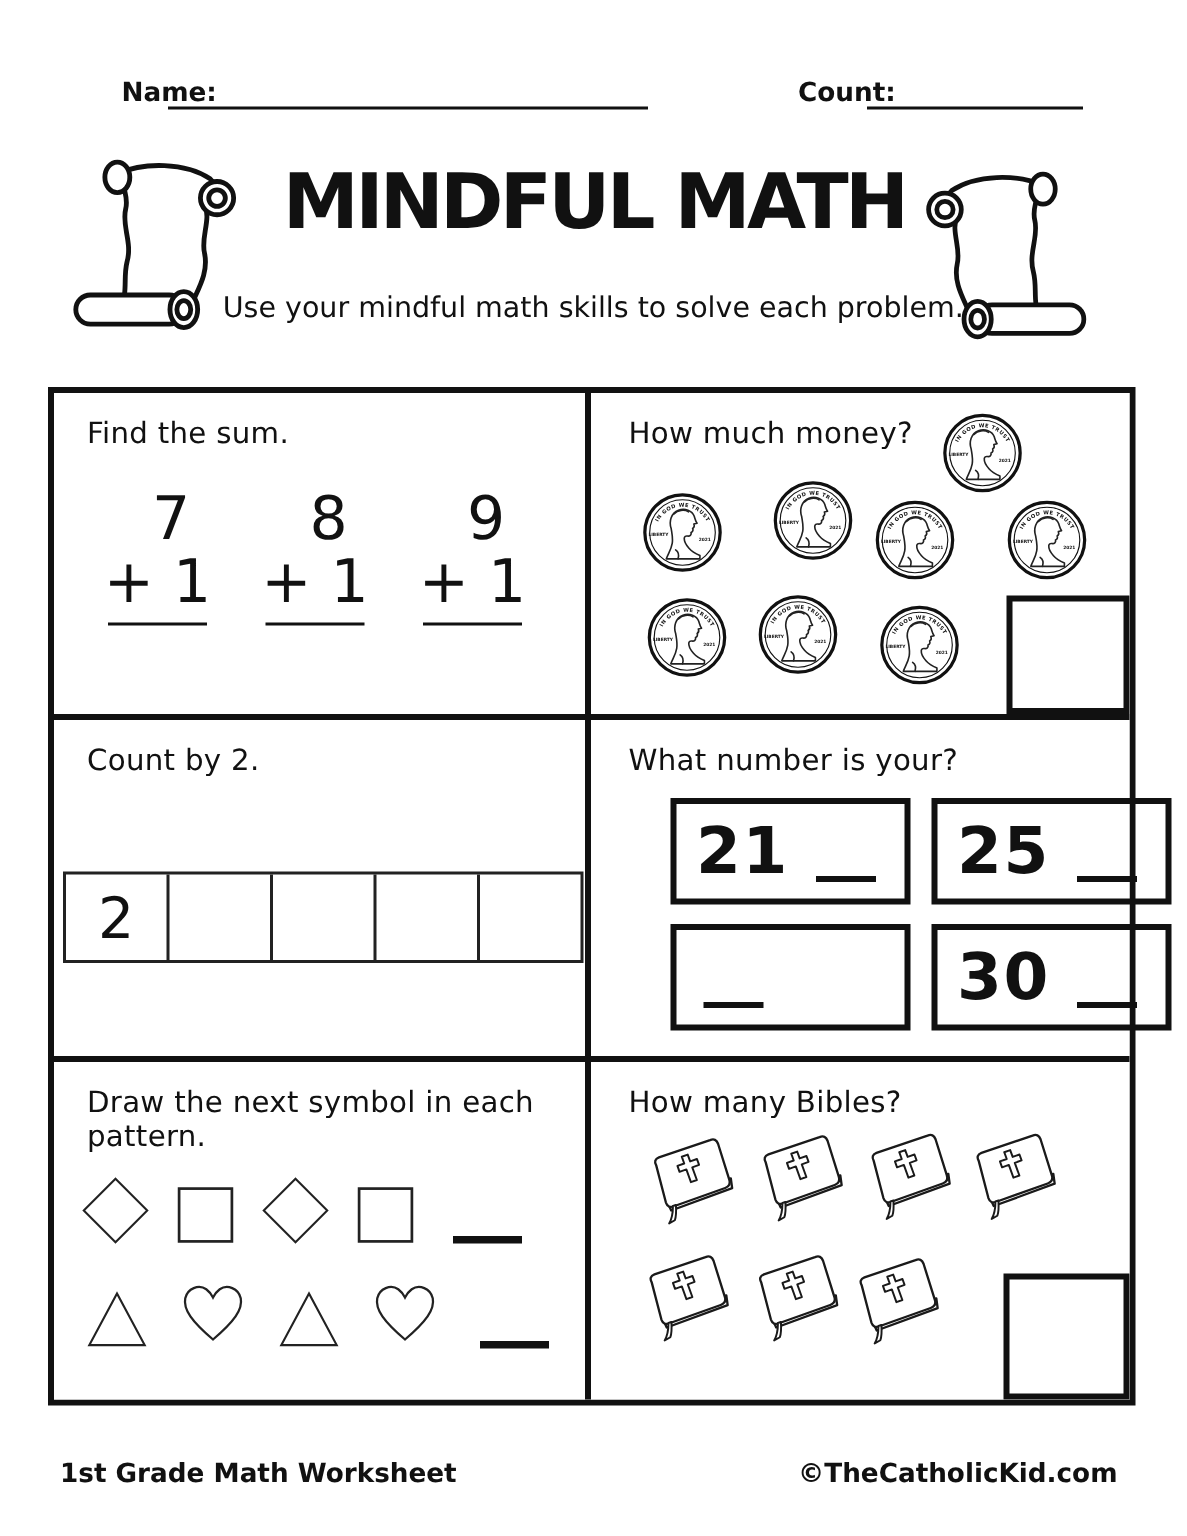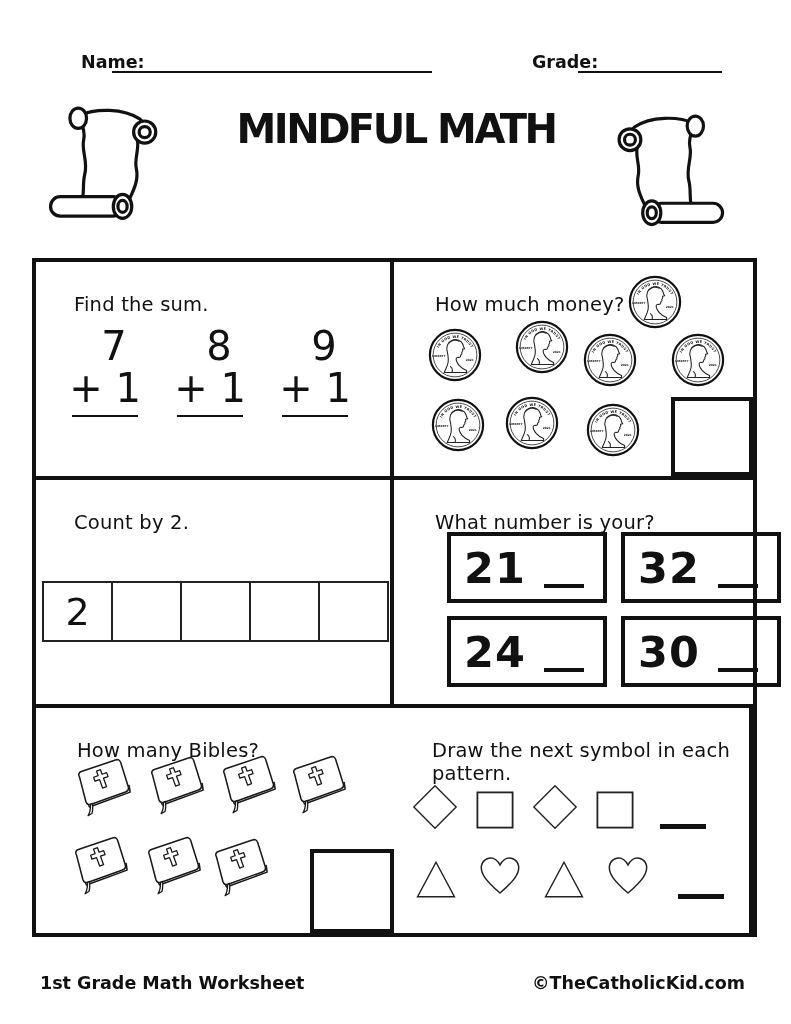--- a/index.html
+++ b/index.html
@@ -2,33 +2,33 @@
 <html><head>
 <meta charset="utf-8">
 <style>
   html,body{margin:0;padding:0;background:#fff;}
   .page{position:relative;width:791px;height:1024px;background:#fff;overflow:hidden;
         font-family:"DejaVu Sans",sans-serif;color:#111;}
   
   .hdr-label{position:absolute;font-size:17.5px;font-weight:bold;}
   .write-line{position:absolute;border-bottom:2.2px solid #111;height:0;}
   .title{position:absolute;left:168px;top:106px;width:456px;text-align:center;
-         font-size:40px;font-weight:bold;letter-spacing:-2.5px;white-space:nowrap;}
+         font-size:51px;font-weight:bold;letter-spacing:-2.5px;white-space:nowrap;}
   .subtitle{position:absolute;left:0;top:194px;width:791px;text-align:center;
             font-size:19px;font-weight:500;}
   .scroll{position:absolute;}
   .scroll.right{transform:scaleX(-1);}
   
   .grid{position:absolute;left:32px;top:258px;width:717px;height:671px;
         border:4.5px solid #111;display:grid;
         grid-template-columns:358px 1fr;grid-template-rows:218px 228px 1fr;}
   .cell{position:relative;background:#fff;}
   .col1{border-right:4px solid #111;}
   .r1,.r2{border-bottom:4px solid #111;}
-  .cell-label{margin:16px;position:absolute;left:22px;top:15px;font-size:19.5px;
+  .cell-label{margin:0;position:absolute;left:22px;top:15px;font-size:19.5px;
               font-weight:500;letter-spacing:.2px;}
   .cell.right .cell-label{left:25px;}
   
   .sum-row{position:absolute;left:30px;top:64px;display:flex;gap:27px;}
   .sum-col{width:78px;text-align:center;}
   .sum-top{font-size:40px;line-height:40px;padding-left:18px;}
   .sum-plus{font-size:40px;line-height:44px;}
   .sum-line{margin:5px auto 0;width:66px;border-top:2.6px solid #111;}
   
   .coins{position:absolute;inset:0;}
@@ -64,21 +64,21 @@
   .footer-left{position:absolute;left:40px;top:973px;font-size:17.5px;font-weight:bold;}
   .footer-right{position:absolute;right:46px;top:973px;font-size:17.5px;font-weight:bold;}
 </style>
 </head>
 <body>
 
 <div class="page">
 
   <span class="hdr-label" style="left:81px;top:52px">Name:</span>
   <span class="write-line" style="left:112px;top:71px;width:320px"></span>
-  <span class="hdr-label" style="left:532px;top:52px">Grade:</span>
+  <span class="hdr-label" style="left:532px;top:52px">Count:</span>
   <span class="write-line" style="left:578px;top:71px;width:144px"></span>
 
   <svg class="scroll left" style="left:45px;top:101px" width="120" height="136" viewBox="0 0 130 140">
     <g fill="#fff" stroke="#111" stroke-width="3.5" stroke-linejoin="round">
       <path d="M37,12 C55,4 85,4 103,16 L110,24 C100,22 97,26 99,34 C104,46 96,58 99,70 C102,84 94,96 90,106 L38,110 C44,98 40,88 43,76 C47,62 39,50 42,38 C44,30 40,20 37,12 Z"></path>
       <ellipse cx="36" cy="15" rx="9" ry="11"></ellipse>
       <circle cx="108" cy="30" r="12"></circle>
       <circle cx="108" cy="30" r="6"></circle>
       <rect x="6" y="100" width="78" height="21" rx="10.5"></rect>
       <ellipse cx="84" cy="110.5" rx="10" ry="13"></ellipse>
@@ -90,20 +90,21 @@
       <path d="M37,12 C55,4 85,4 103,16 L110,24 C100,22 97,26 99,34 C104,46 96,58 99,70 C102,84 94,96 90,106 L38,110 C44,98 40,88 43,76 C47,62 39,50 42,38 C44,30 40,20 37,12 Z"></path>
       <ellipse cx="36" cy="15" rx="9" ry="11"></ellipse>
       <circle cx="108" cy="30" r="12"></circle>
       <circle cx="108" cy="30" r="6"></circle>
       <rect x="6" y="100" width="78" height="21" rx="10.5"></rect>
       <ellipse cx="84" cy="110.5" rx="10" ry="13"></ellipse>
       <ellipse cx="84" cy="110.5" rx="5" ry="6.5"></ellipse>
     </g>
   </svg>
   <h1 class="title" style="margin:0">MINDFUL MATH</h1>
+  <div class="subtitle">Use your mindful math skills to solve each problem.</div>
 
   <div class="grid">
 
     <section class="cell col1 r1">
       <h2 class="cell-label">Find the sum.</h2>
       <div class="sum-row">
           <div class="sum-col">
       <div class="sum-top">7</div>
       <div class="sum-plus">+ 1</div>
       <div class="sum-line"></div>
@@ -276,31 +277,80 @@
     </section>
 
     <section class="cell right r2">
       <h2 class="cell-label">What number is your?</h2>
       <div class="nn-grid">
           <div class="nn-box">
       <span class="nn-num">21</span>
       <span class="nn-blank"></span>
     </div>
           <div class="nn-box">
-      <span class="nn-num">32</span>
+      <span class="nn-num">25</span>
       <span class="nn-blank"></span>
     </div>
           <div class="nn-box">
-      <span class="nn-num">24</span>
       <span class="nn-blank"></span>
     </div>
           <div class="nn-box">
       <span class="nn-num">30</span>
       <span class="nn-blank"></span>
     </div>
+        </div>
+    </section>
+
+    <section class="cell col1">
+      <h2 class="cell-label">Draw the next symbol in each pattern.</h2>
+      <div class="pattern-row prow0">
+          <span class="pshape">
+            <svg viewBox="0 0 100 100" width="46" height="46">
+              <polygon points="50,4 96,50 50,96 4,50" fill="#fff" stroke="#222" stroke-width="3"></polygon>
+            </svg>
+          </span>
+          <span class="pshape">
+            <svg viewBox="0 0 100 100" width="40" height="40">
+              <rect x="6" y="6" width="88" height="88" fill="#fff" stroke="#222" stroke-width="4.5"></rect>
+            </svg>
+          </span>
+          <span class="pshape">
+            <svg viewBox="0 0 100 100" width="46" height="46">
+              <polygon points="50,4 96,50 50,96 4,50" fill="#fff" stroke="#222" stroke-width="3"></polygon>
+            </svg>
+          </span>
+          <span class="pshape">
+            <svg viewBox="0 0 100 100" width="40" height="40">
+              <rect x="6" y="6" width="88" height="88" fill="#fff" stroke="#222" stroke-width="4.5"></rect>
+            </svg>
+          </span>
+          <span class="pblank"></span>
+        </div>
+      <div class="pattern-row prow1">
+          <span class="pshape">
+            <svg viewBox="0 0 100 100" width="44" height="41">
+              <polygon points="50,8 95,92 5,92" fill="#fff" stroke="#222" stroke-width="3.5"></polygon>
+            </svg>
+          </span>
+          <span class="pshape">
+            <svg viewBox="0 0 100 100" width="50" height="50">
+              <path d="M50,86 C22,62 10,46 13,31 C16,18 31,12 41,19 C45,22 48,26 50,30 C52,26 55,22 59,19 C69,12 84,18 87,31 C90,46 78,62 50,86 Z" fill="#fff" stroke="#222" stroke-width="3"></path>
+            </svg>
+          </span>
+          <span class="pshape">
+            <svg viewBox="0 0 100 100" width="44" height="41">
+              <polygon points="50,8 95,92 5,92" fill="#fff" stroke="#222" stroke-width="3.5"></polygon>
+            </svg>
+          </span>
+          <span class="pshape">
+            <svg viewBox="0 0 100 100" width="50" height="50">
+              <path d="M50,86 C22,62 10,46 13,31 C16,18 31,12 41,19 C45,22 48,26 50,30 C52,26 55,22 59,19 C69,12 84,18 87,31 C90,46 78,62 50,86 Z" fill="#fff" stroke="#222" stroke-width="3"></path>
+            </svg>
+          </span>
+          <span class="pblank"></span>
         </div>
     </section>
 
     <section class="cell right">
       <h2 class="cell-label">How many Bibles?</h2>
       <div class="bibles">
           <div class="bible" style="left:33px;top:48px">
   <svg viewBox="0 0 110 104" width="66" height="62" xmlns="http://www.w3.org/2000/svg">
     <g transform="rotate(-13 55 52)" fill="#fff" stroke="#1a1a1a" stroke-width="2.6" stroke-linejoin="round">
       <path d="M25,70 L27,80 L99,71 L100,60 Z"></path>
@@ -367,68 +417,18 @@
       <path d="M22,27 Q20,20 27,19 L87,13 Q94,12 94.8,19 L98,61 Q98.8,68 91.5,69 L31,76 Q24,77 23.2,70 Z"></path>
       <path d="M52,24 l7,-0.8 l1,8 l8,-0.9 l0.8,7 l-8,0.9 l1.8,15 l-7,0.8 l-1.8,-15 l-8,0.9 l-0.8,-7 l8,-0.9 z" stroke-width="2.2"></path>
       <path d="M30,75.5 C28,84 26,89 21.5,93.5 L28.5,91.5 C31.5,87 32.5,81 33.5,75.2 Z" stroke-width="2.2"></path>
     </g>
   </svg>
 </div>
         </div>
       <div class="ans-box bible-ans"></div>
     </section>
 
-    <section class="cell col1">
-      <h2 class="cell-label">Draw the next symbol in each pattern.</h2>
-      <div class="pattern-row prow0">
-          <span class="pshape">
-            <svg viewBox="0 0 100 100" width="46" height="46">
-              <polygon points="50,4 96,50 50,96 4,50" fill="#fff" stroke="#222" stroke-width="3"></polygon>
-            </svg>
-          </span>
-          <span class="pshape">
-            <svg viewBox="0 0 100 100" width="40" height="40">
-              <rect x="6" y="6" width="88" height="88" fill="#fff" stroke="#222" stroke-width="4.5"></rect>
-            </svg>
-          </span>
-          <span class="pshape">
-            <svg viewBox="0 0 100 100" width="46" height="46">
-              <polygon points="50,4 96,50 50,96 4,50" fill="#fff" stroke="#222" stroke-width="3"></polygon>
-            </svg>
-          </span>
-          <span class="pshape">
-            <svg viewBox="0 0 100 100" width="40" height="40">
-              <rect x="6" y="6" width="88" height="88" fill="#fff" stroke="#222" stroke-width="4.5"></rect>
-            </svg>
-          </span>
-          <span class="pblank"></span>
-        </div>
-      <div class="pattern-row prow1">
-          <span class="pshape">
-            <svg viewBox="0 0 100 100" width="44" height="41">
-              <polygon points="50,8 95,92 5,92" fill="#fff" stroke="#222" stroke-width="3.5"></polygon>
-            </svg>
-          </span>
-          <span class="pshape">
-            <svg viewBox="0 0 100 100" width="50" height="50">
-              <path d="M50,86 C22,62 10,46 13,31 C16,18 31,12 41,19 C45,22 48,26 50,30 C52,26 55,22 59,19 C69,12 84,18 87,31 C90,46 78,62 50,86 Z" fill="#fff" stroke="#222" stroke-width="3"></path>
-            </svg>
-          </span>
-          <span class="pshape">
-            <svg viewBox="0 0 100 100" width="44" height="41">
-              <polygon points="50,8 95,92 5,92" fill="#fff" stroke="#222" stroke-width="3.5"></polygon>
-            </svg>
-          </span>
-          <span class="pshape">
-            <svg viewBox="0 0 100 100" width="50" height="50">
-              <path d="M50,86 C22,62 10,46 13,31 C16,18 31,12 41,19 C45,22 48,26 50,30 C52,26 55,22 59,19 C69,12 84,18 87,31 C90,46 78,62 50,86 Z" fill="#fff" stroke="#222" stroke-width="3"></path>
-            </svg>
-          </span>
-          <span class="pblank"></span>
-        </div>
-    </section>
-
   </div>
 
   <div class="footer-left">1st Grade Math Worksheet</div>
   <div class="footer-right">©TheCatholicKid.com</div>
 
 </div>
 
 </body></html>

